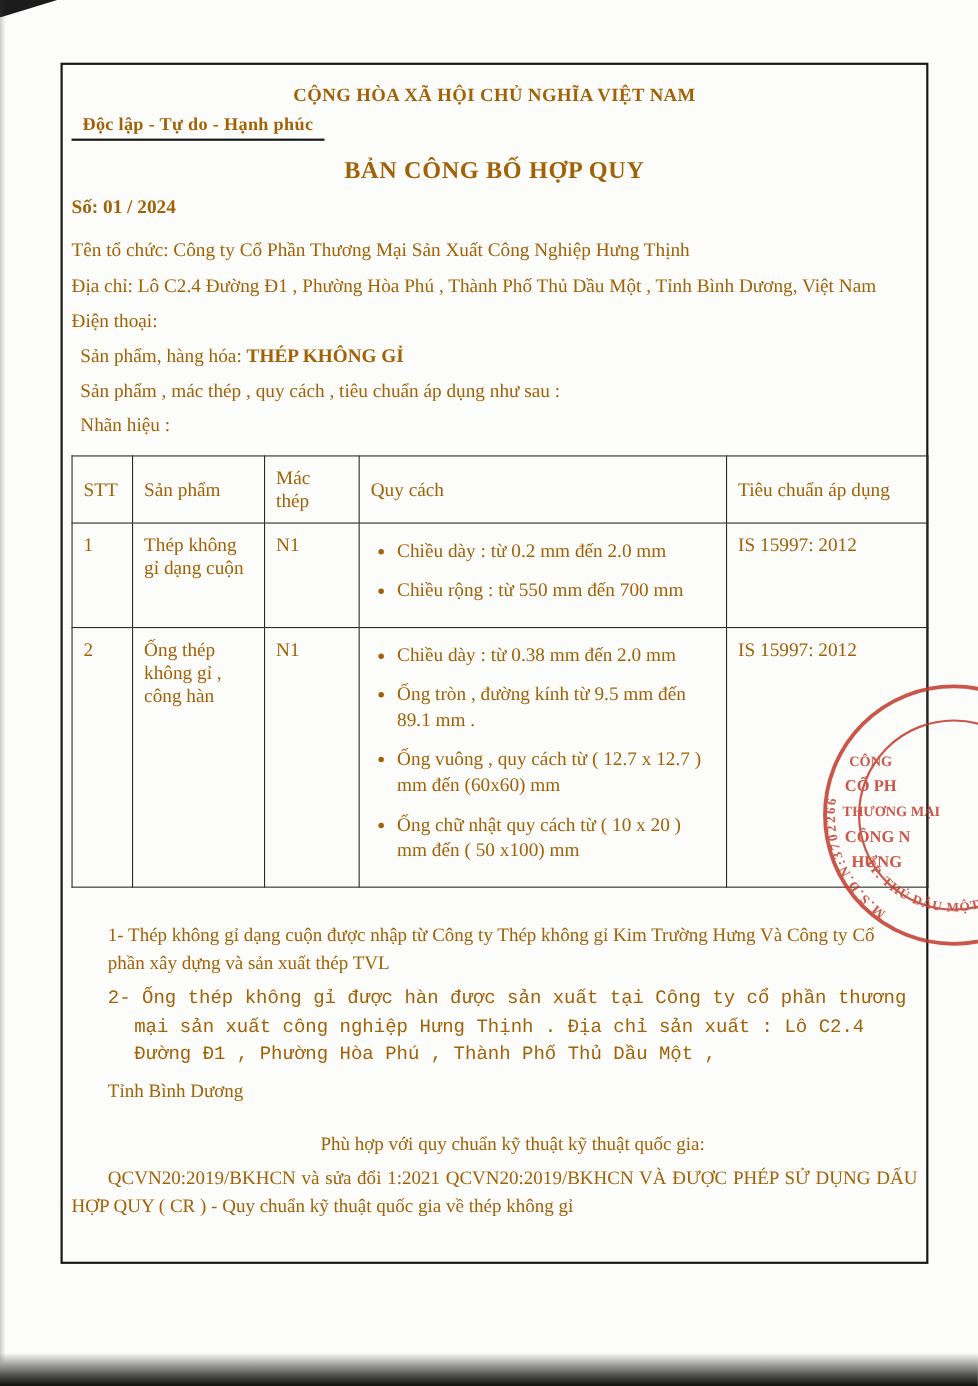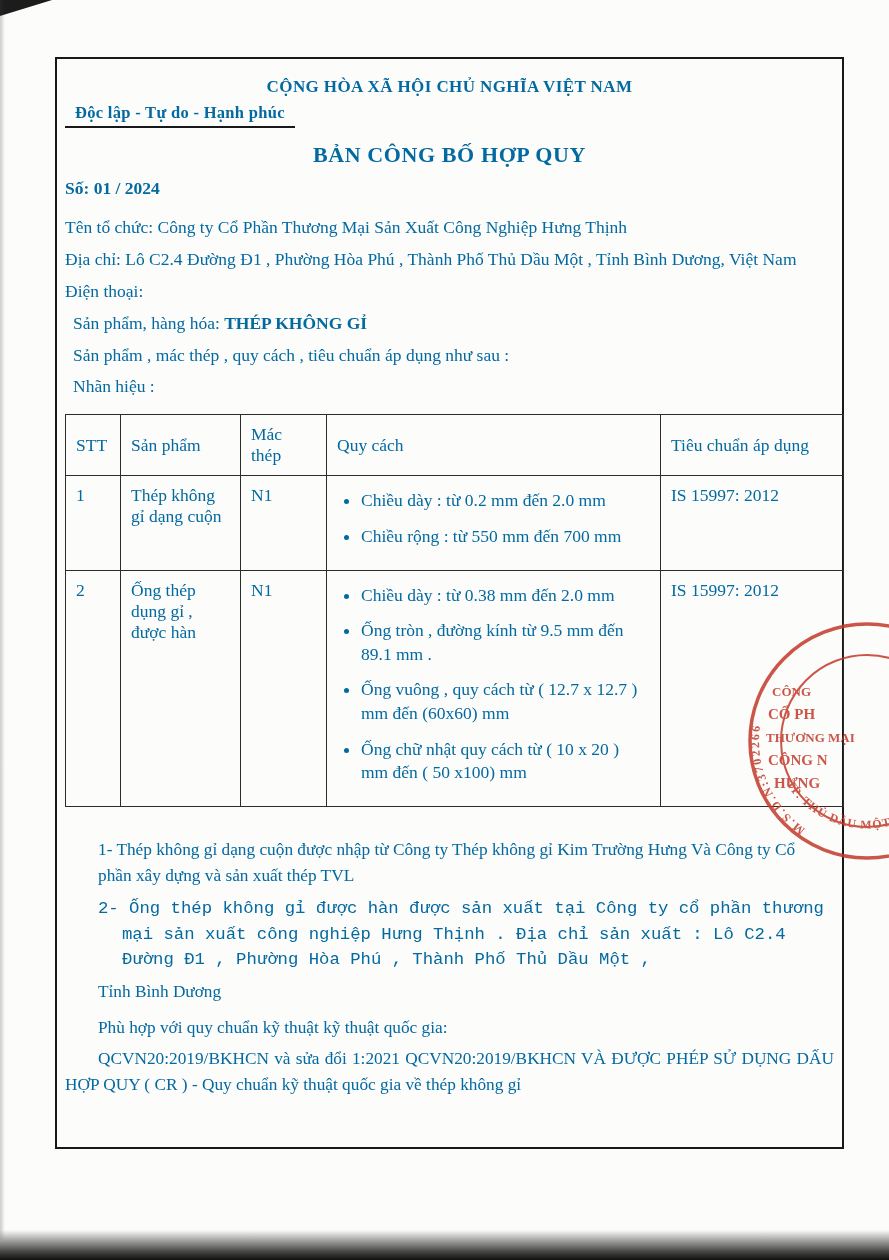--- a/index.html
+++ b/index.html
@@ -2,21 +2,21 @@
 <html><head>
 <meta charset="utf-8">
 <style>
   html,body{margin:0;padding:0;background:#e8e8e6;}
   .page{
     position:relative;
     width:889px;height:1260px;
     background:#fcfcfa;
     overflow:hidden;
     font-family:"Liberation Serif","DejaVu Serif",serif;
-    color:#0369a1;
+    color:#a16207;
   }
   .border-box{
     position:absolute;left:55px;top:57px;
     width:789px;height:1092px;
     border:2px solid #181818;
     box-sizing:border-box;
     padding:10px 8px 0 8px;
   }
   .nat-title{
     text-align:center;font-weight:bold;font-size:17px;
@@ -53,21 +53,21 @@
   col.c-qc{width:334px;}
   col.c-tc{width:183px;}
   td.center,th.center{text-align:center;}
   td.justify{text-align:justify;}
   ul.qc-list{margin:0;padding-left:24px;}
   ul.qc-list li{margin:4px 0 12px 0;line-height:1.35;}
   .notes{margin-top:30px;font-size:17.3px;line-height:1.48;}
   .note1{margin:0 10px 8px 33px;}
   .note2{margin:0 10px 0 33px;padding-left:24px;text-indent:-24px;font-family:Liberation Mono, monospace;}
   .province-line{margin:6px 0 0 33px;}
-  .conformity-line{margin:10px 0 0 33px;}
+  .conformity-line{margin:22px 0 0 33px;text-align:center;}
   .qcvn-line{margin:6px 0 0 0;text-align:justify;text-indent:33px;}
   
   .corner-artifact{
     position:absolute;left:0;top:0;width:52px;height:16px;
     background:#1c1c1c;
     clip-path:polygon(0 0,100% 0,0 100%);
   }
   .left-edge{
     position:absolute;left:0;top:0;width:5px;height:100%;
     background:linear-gradient(to right,rgba(60,60,60,.25),rgba(60,60,60,0));
@@ -141,21 +141,21 @@
           <td>
             <ul class="qc-list">
               <li>Chiều dày : từ 0.2 mm đến 2.0 mm</li>
               <li>Chiều rộng : từ 550 mm đến 700 mm</li>
             </ul>
           </td>
           <td>IS 15997: 2012</td>
         </tr>
         <tr>
           <td class="center">2</td>
-          <td class="justify">Ống thép dụng gỉ , được hàn</td>
+          <td class="justify">Ống thép không gỉ , công hàn</td>
           <td class="center">N1</td>
           <td>
             <ul class="qc-list">
               <li>Chiều dày : từ 0.38 mm đến 2.0 mm</li>
               <li>Ống tròn , đường kính từ 9.5 mm đến 89.1 mm .</li>
               <li>Ống vuông , quy cách từ ( 12.7 x 12.7 ) mm đến (60x60) mm</li>
               <li>Ống chữ nhật quy cách từ ( 10 x 20 ) mm đến ( 50 x100) mm</li>
             </ul>
           </td>
           <td>IS 15997: 2012</td>

